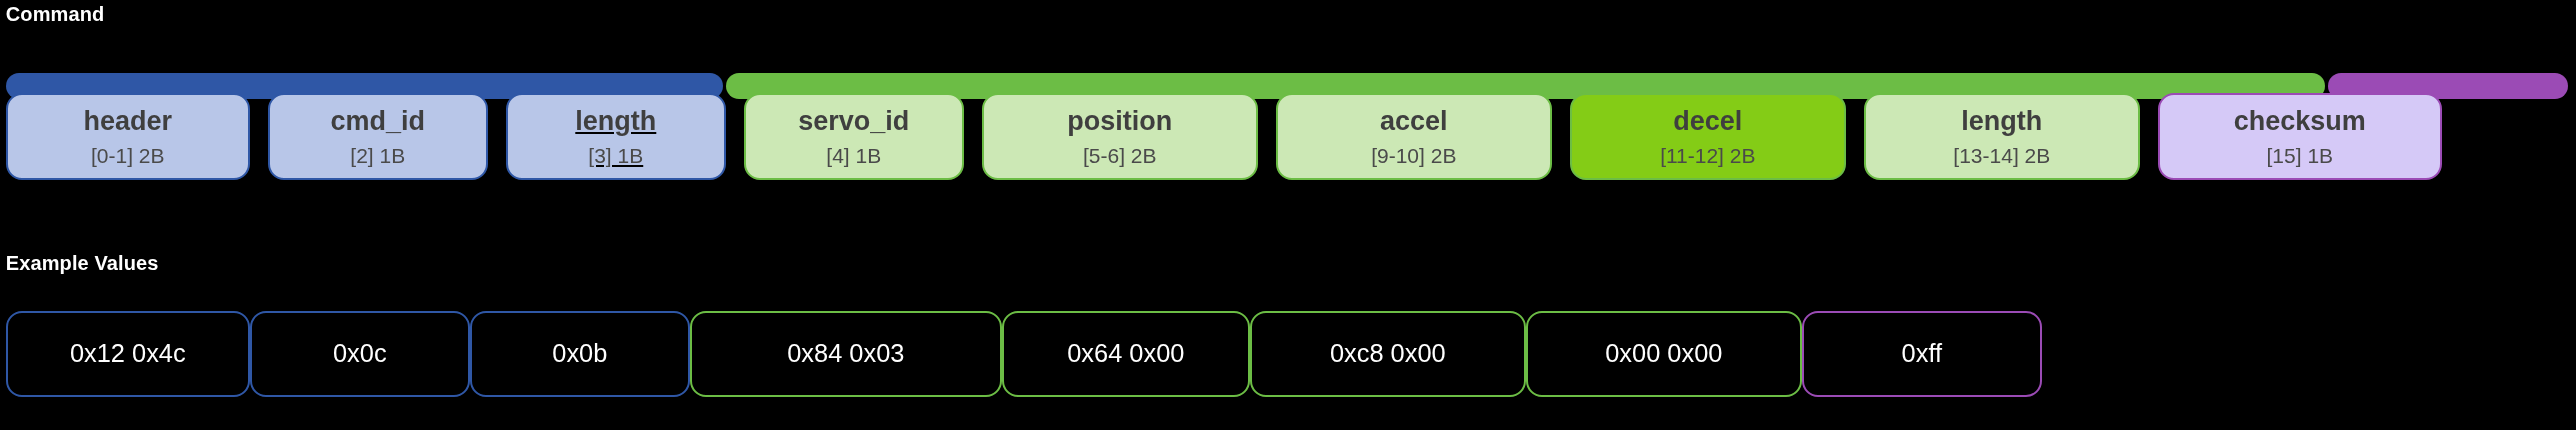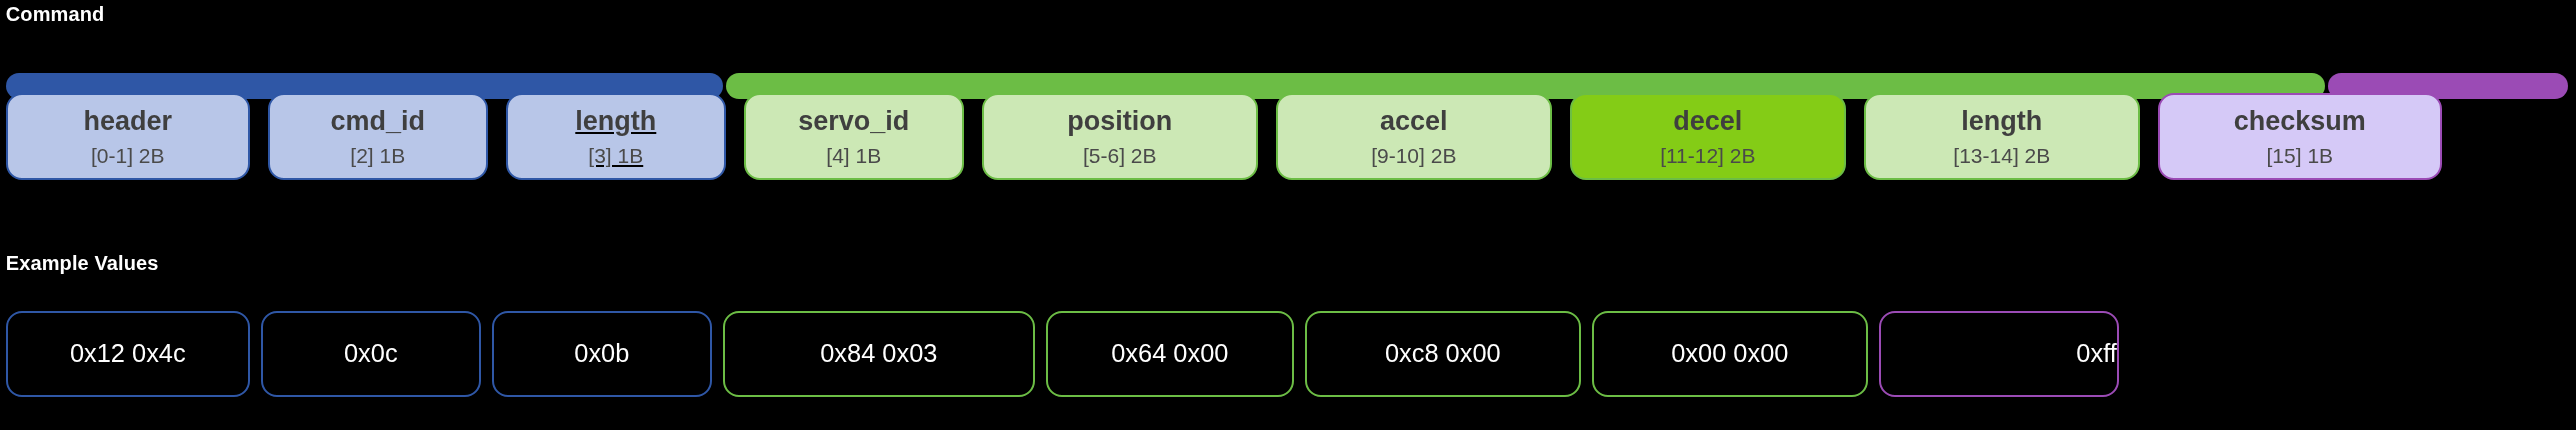--- a/index.html
+++ b/index.html
@@ -90,21 +90,21 @@
   }
 
   
   .value-row {
     position: absolute;
     left: 5.8px;
     top: 311px;
     width: 2564px;
     height: 86px;
     display: flex;
-    gap: 11px;
+    gap: 0;
   }
   .value-box {
     box-sizing: border-box;
     height: 86px;
     border-radius: 16px;
     border-style: solid;
     border-width: 2.9px;
     background: #000000;
     display: flex;
     align-items: center;
@@ -188,19 +188,19 @@
       </div>
       <div class="value-box" style="border-color: rgb(108, 189, 69); width: 248px;">
         <div class="value-text">0x64 0x00</div>
       </div>
       <div class="value-box" style="border-color: rgb(108, 189, 69); width: 276px;">
         <div class="value-text">0xc8 0x00</div>
       </div>
       <div class="value-box" style="border-color: rgb(108, 189, 69); width: 276px;">
         <div class="value-text">0x00 0x00</div>
       </div>
-      <div class="value-box" style="border-color: rgb(155, 75, 181); width: 240px; justify-content: flex-end;">
+      <div class="value-box" style="border-color: rgb(155, 75, 181); width: 240px;">
         <div class="value-text">0xff</div>
       </div>
     </div>
 
 </div>
 
 
 </body></html>

